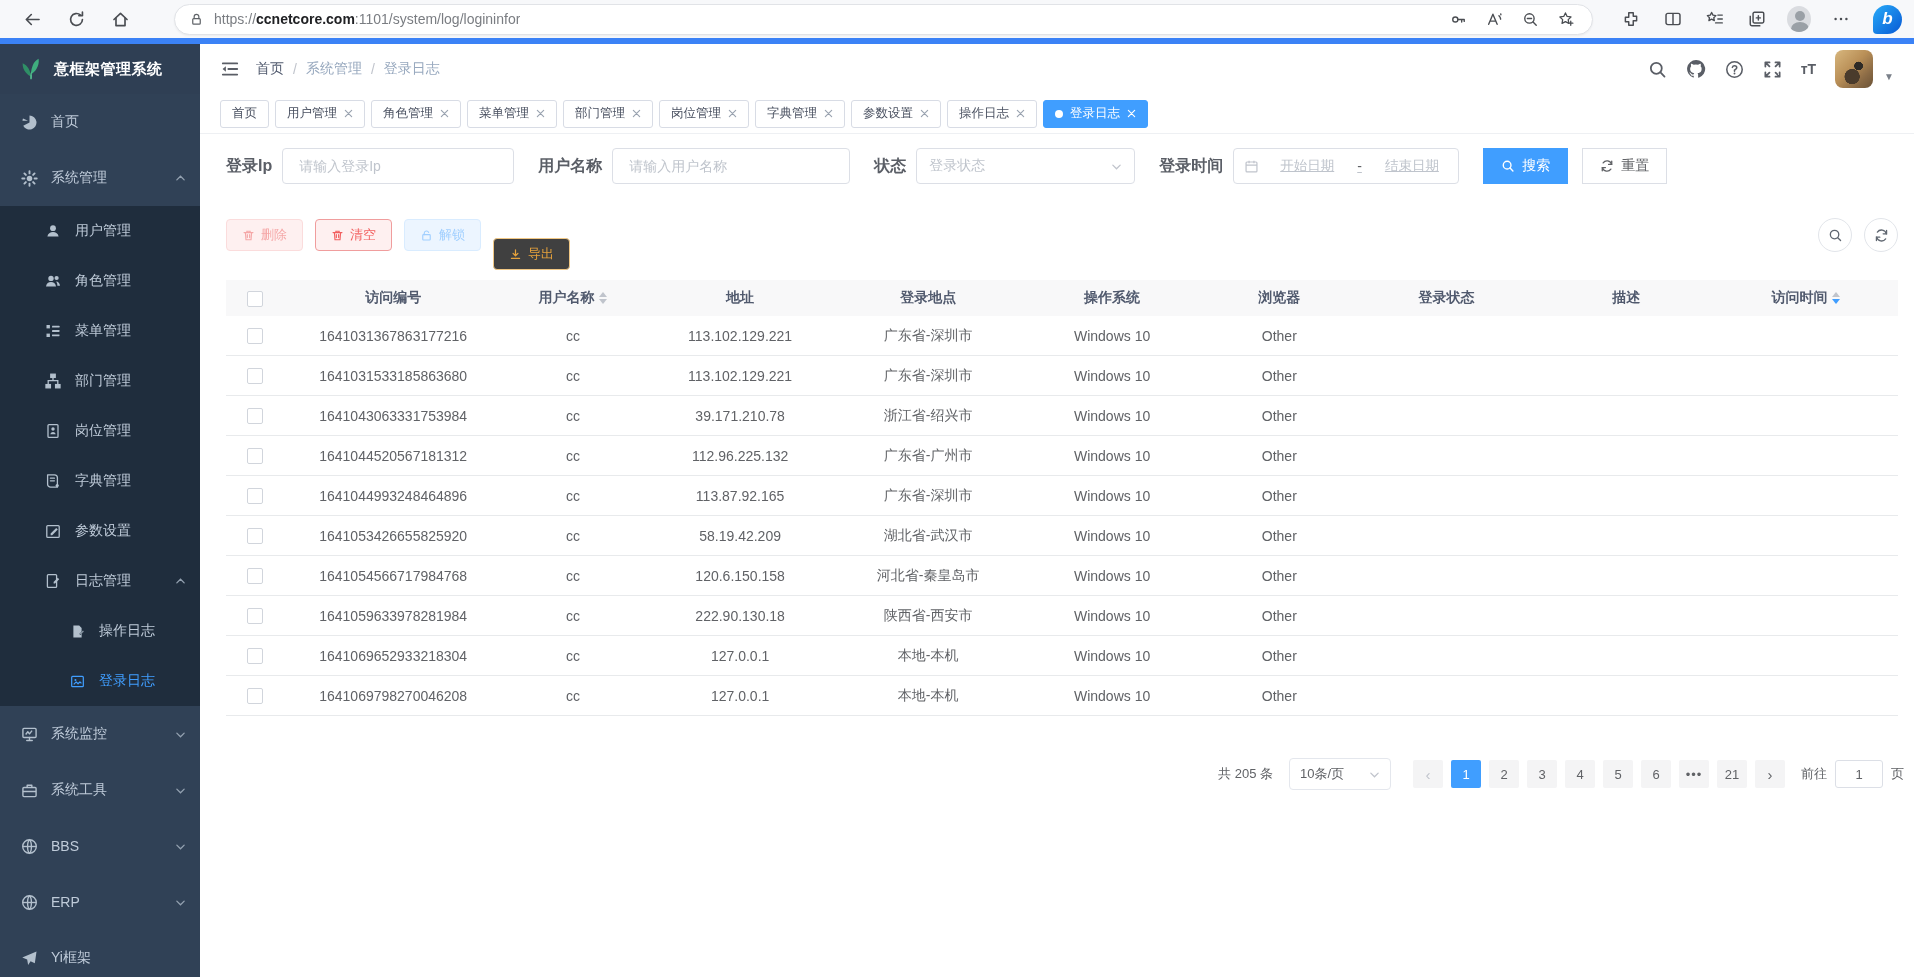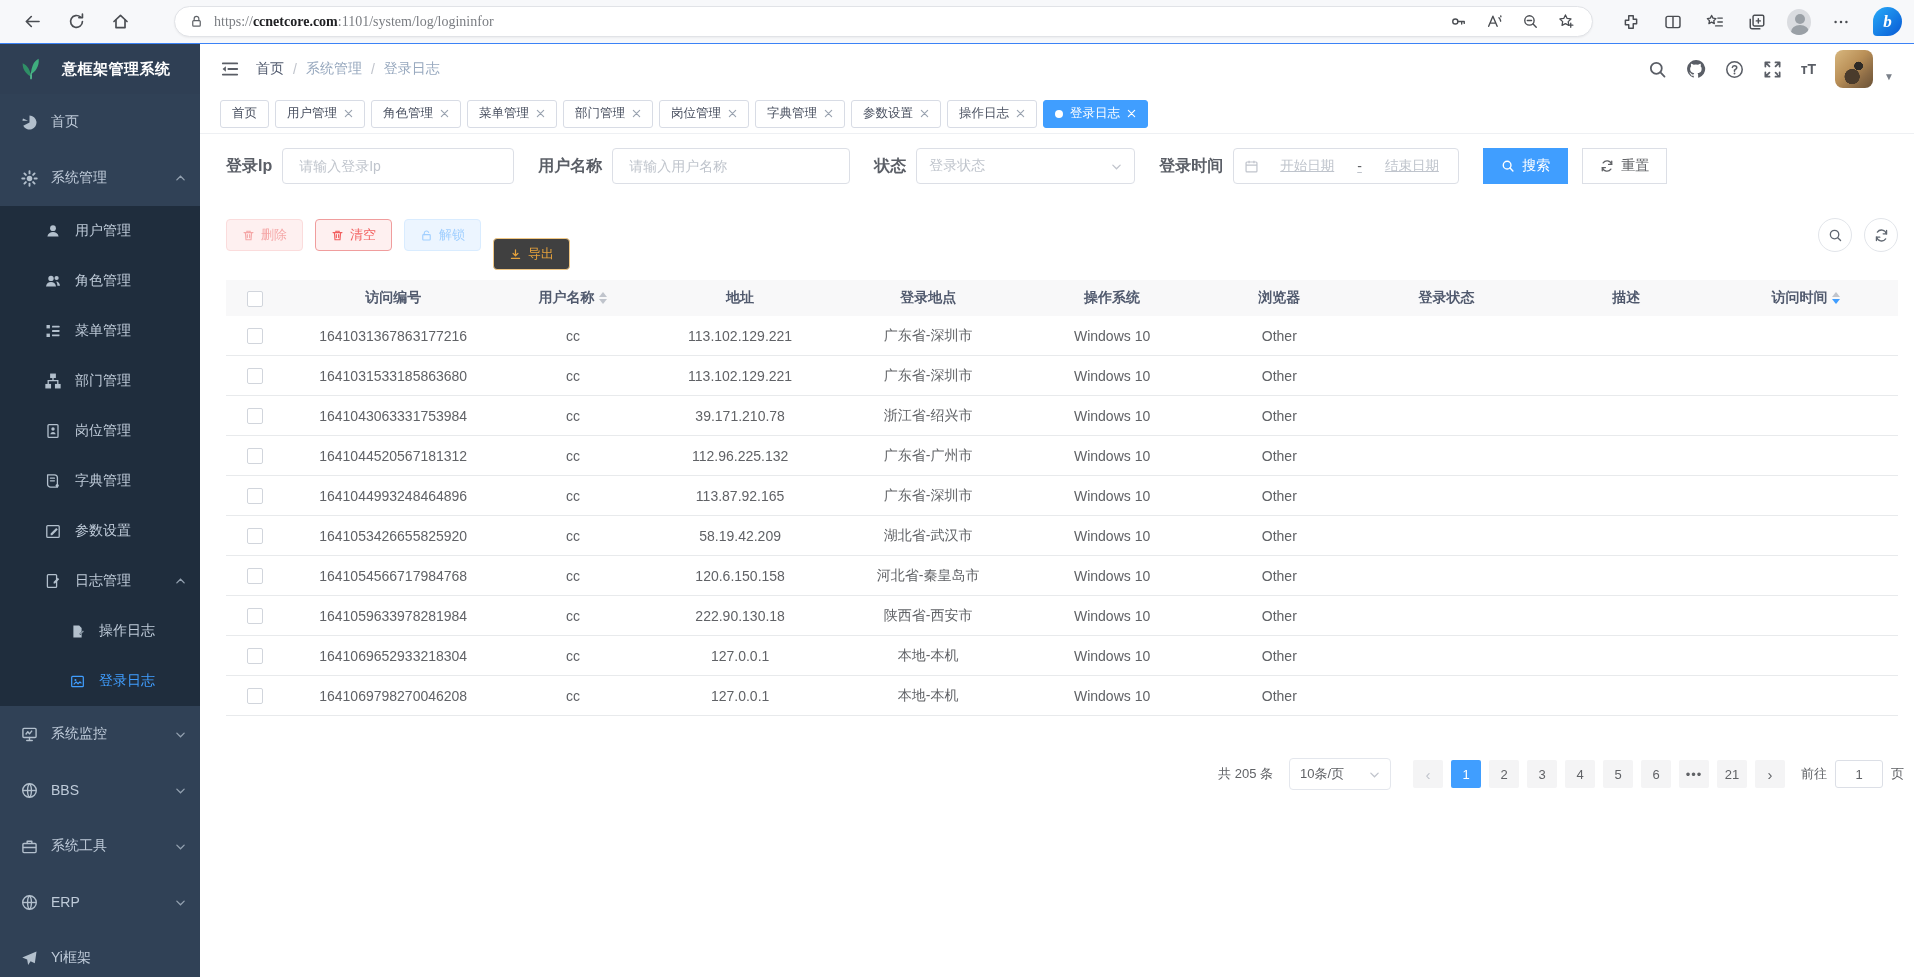--- a/index.html
+++ b/index.html
@@ -3,22 +3,22 @@
 <meta charset="utf-8">
 <style>
   * { box-sizing: border-box; margin: 0; padding: 0; }
   html,body { background:#e9e9e9; }
   .screen {
     width: 1914px; height: 977px; position: relative; overflow: hidden;
     background: #fff; font-family: "Liberation Sans", sans-serif;
   }
   
   .browser-bar {
-    height: 44px; background: #f7f8fa; border-bottom: 1px solid #3b82f6;
-    display: flex; align-items: center; padding: 0 12px; gap: 4px; font-family: Liberation Serif, serif;
+    height: 44px; background: #f7f8fa; border-bottom: 6px solid #3b82f6;
+    display: flex; align-items: center; padding: 0 12px; gap: 4px;
   }
   .bicon {
     width: 40px; height: 34px; display:flex; align-items:center; justify-content:center;
     color:#4a4d52; border-radius: 6px; flex: 0 0 auto;
   }
   .url-pill {
     flex: 1; height: 31px; background: #fff; border: 1px solid #e1e3e7;
     box-shadow: 0 1px 2px rgba(0,0,0,.05);
     border-radius: 16px; margin: 0 14px 0 30px;
     display: flex; align-items: center; padding: 0 10px 0 14px; min-width: 0;
@@ -34,21 +34,21 @@
   .copilot {
     width: 29px; height: 29px; margin-left: 10px; border-radius: 50% 50% 50% 14%;
     background: linear-gradient(135deg,#25a3f5 10%,#0b61d8 90%);
     color:#fff; font-weight:700; font-size:17px; display:flex;align-items:center;justify-content:center;
     font-style: italic;
   }
   
   .app { display: flex; height: 933px; }
   .sidebar { width: 200px; flex: 0 0 200px; background: #304156; color:#bfcbd9; overflow: hidden; }
   .logo-row { height: 50px; display:flex; align-items:center; padding-left: 18px; gap: 10px; background:#2f3f54; }
-  .logo-title { color:#fff; font-size:15px; font-weight:700; letter-spacing:.5px;margin-left:8px; }
+  .logo-title { color:#fff; font-size:15px; font-weight:700; letter-spacing:.5px; }
   .mi { height: 56px; display:flex; align-items:center; padding: 0 14px 0 20px; gap: 13px; font-size:14px; cursor:pointer; }
   .submenu { background:#1f2d3d; }
   .submenu .mi { height: 50px; padding-left: 44px; }
   .submenu .mi.lvl2 { padding-left: 68px; }
   .mi .ic { width: 18px; display:flex; justify-content:center; color:#b3c0cd; }
   .mi .chev { margin-left:auto; color:#93a1b0; display:flex; }
   .chev.down svg { transform: rotate(180deg); }
   .mi.active { color:#409EFF; }
   .mi.active .ic { color:#409EFF; }
   
@@ -377,41 +377,41 @@
             </span>
           <span>系统监控</span>
           <span class="chev down">
               <svg width="11" height="11" viewBox="0 0 12 12" fill="none" stroke="currentColor" stroke-width="1.4" stroke-linecap="round">
                 <path d="M2 7.5L6 3.5l4 4"></path>
               </svg>
             </span>
         </div>
         <div class="mi">
           <span class="ic">
+              <svg width="17" height="17" viewBox="0 0 16 16" fill="none" stroke="currentColor" stroke-width="1.3" stroke-linejoin="round">
+                <rect x="1.8" y="5.2" width="12.4" height="8.6" rx="1"></rect>
+                <path d="M5.8 5.2V3h4.4v2.2M1.8 9h12.4"></path>
+              </svg>
+            </span>
+          <span>系统工具</span>
+          <span class="chev down">
+              <svg width="11" height="11" viewBox="0 0 12 12" fill="none" stroke="currentColor" stroke-width="1.4" stroke-linecap="round">
+                <path d="M2 7.5L6 3.5l4 4"></path>
+              </svg>
+            </span>
+        </div>
+        <div class="mi">
+          <span class="ic">
               <svg width="17" height="17" viewBox="0 0 16 16" fill="currentColor">
                 <circle cx="8" cy="8" r="6.4" fill="none" stroke="currentColor" stroke-width="1.3"></circle>
                 <path d="M1.6 8h12.8" stroke="currentColor" stroke-width="1.3"></path>
                 <path d="M8 1.6c2.4 1.9 2.4 10.9 0 12.8-2.4-1.9-2.4-10.9 0-12.8z" fill="none" stroke="currentColor" stroke-width="1.3"></path>
               </svg>
             </span>
           <span>BBS</span>
-          <span class="chev down">
-              <svg width="11" height="11" viewBox="0 0 12 12" fill="none" stroke="currentColor" stroke-width="1.4" stroke-linecap="round">
-                <path d="M2 7.5L6 3.5l4 4"></path>
-              </svg>
-            </span>
-        </div>
-        <div class="mi">
-          <span class="ic">
-              <svg width="17" height="17" viewBox="0 0 16 16" fill="none" stroke="currentColor" stroke-width="1.3" stroke-linejoin="round">
-                <rect x="1.8" y="5.2" width="12.4" height="8.6" rx="1"></rect>
-                <path d="M5.8 5.2V3h4.4v2.2M1.8 9h12.4"></path>
-              </svg>
-            </span>
-          <span>系统工具</span>
           <span class="chev down">
               <svg width="11" height="11" viewBox="0 0 12 12" fill="none" stroke="currentColor" stroke-width="1.4" stroke-linecap="round">
                 <path d="M2 7.5L6 3.5l4 4"></path>
               </svg>
             </span>
         </div>
         <div class="mi">
           <span class="ic">
               <svg width="17" height="17" viewBox="0 0 16 16" fill="currentColor">
                 <circle cx="8" cy="8" r="6.4" fill="none" stroke="currentColor" stroke-width="1.3"></circle>

